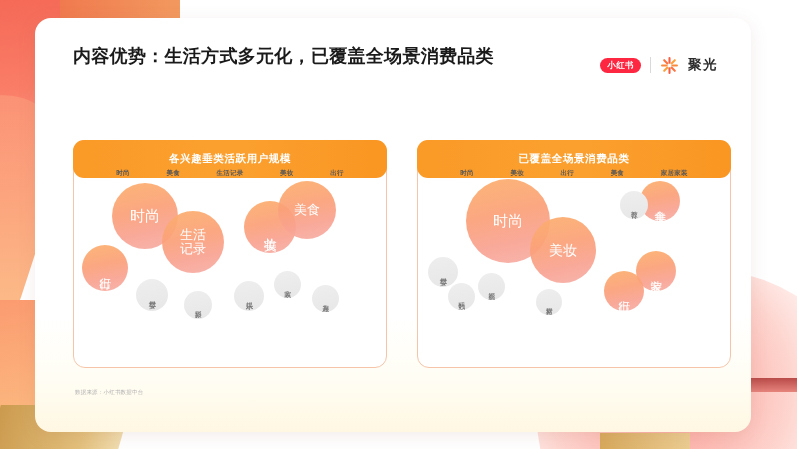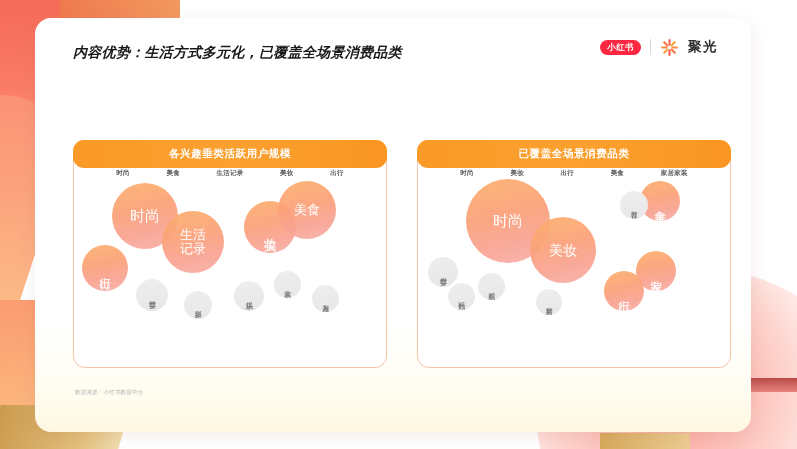--- a/index.html
+++ b/index.html
@@ -80,30 +80,29 @@
   }
 
   
   .card-header {
     position: absolute;
     left: 0; top: 0; right: 0; height: 76px;
   }
   .page-title {
     position: absolute;
     left: 38px; top: 26px;
-    font-size: 14px;
+    font-size: 18px;
     font-weight: bold;
     color: #1a1a1a;
     letter-spacing: .3px;
     white-space: nowrap;
-    font-style: italic;
   }
   .brand {
     position: absolute;
-    right: 33px; top: 18px;
+    right: 33px; top: 36px;
     display: flex; align-items: center; gap: 9px;
     height: 22px;
   }
   .brand-pill {
     background: #fe2741;
     color: #ffffff;
     font-size: 8.5px;
     font-weight: bold;
     border-radius: 9px;
     padding: 3px 7px 3.5px;
@@ -132,21 +131,21 @@
     border: 1px solid #f6c4a8;
     border-radius: 12px;
     background: #ffffff;
   }
   #panel-left  { left: 38px; }
   #panel-right { left: 382px; }
 
   .panel-title {
     position: absolute;
     left: -1px; top: -1px;
-    width: 314px; height: 28px;
+    width: 314px; height: 38px;
     border-radius: 11px;
     background: linear-gradient(90deg, #fa9a27 0%, #fba02f 50%, #fa9622 100%);
     color: #ffffff;
     font-size: 10.5px;
     font-weight: bold;
     letter-spacing: .6px;
     display: flex; align-items: center; justify-content: center;
     white-space: nowrap;
   }
 

